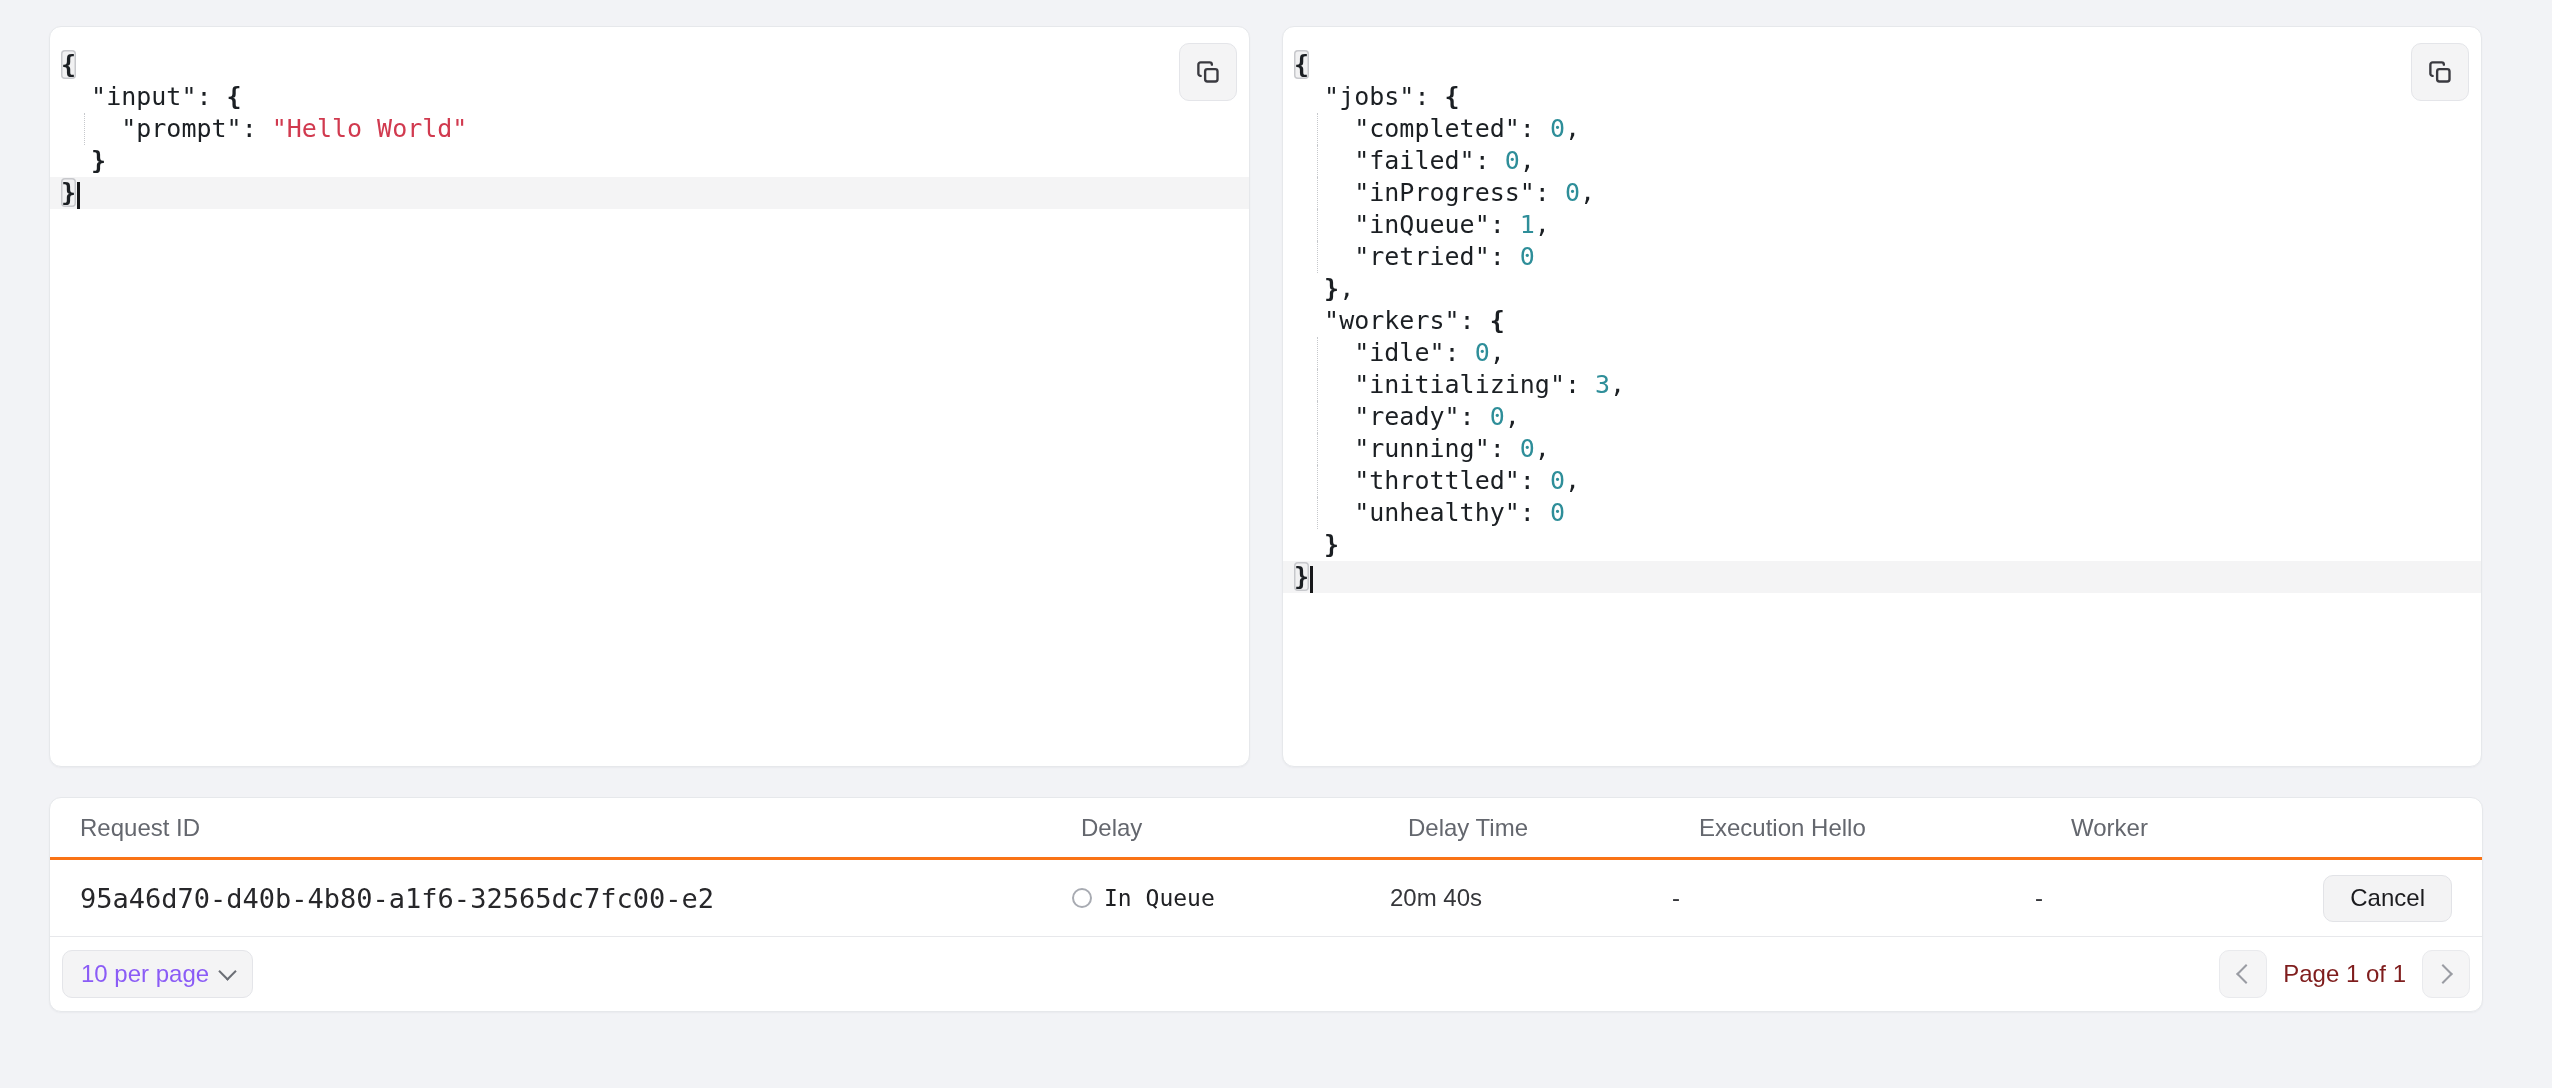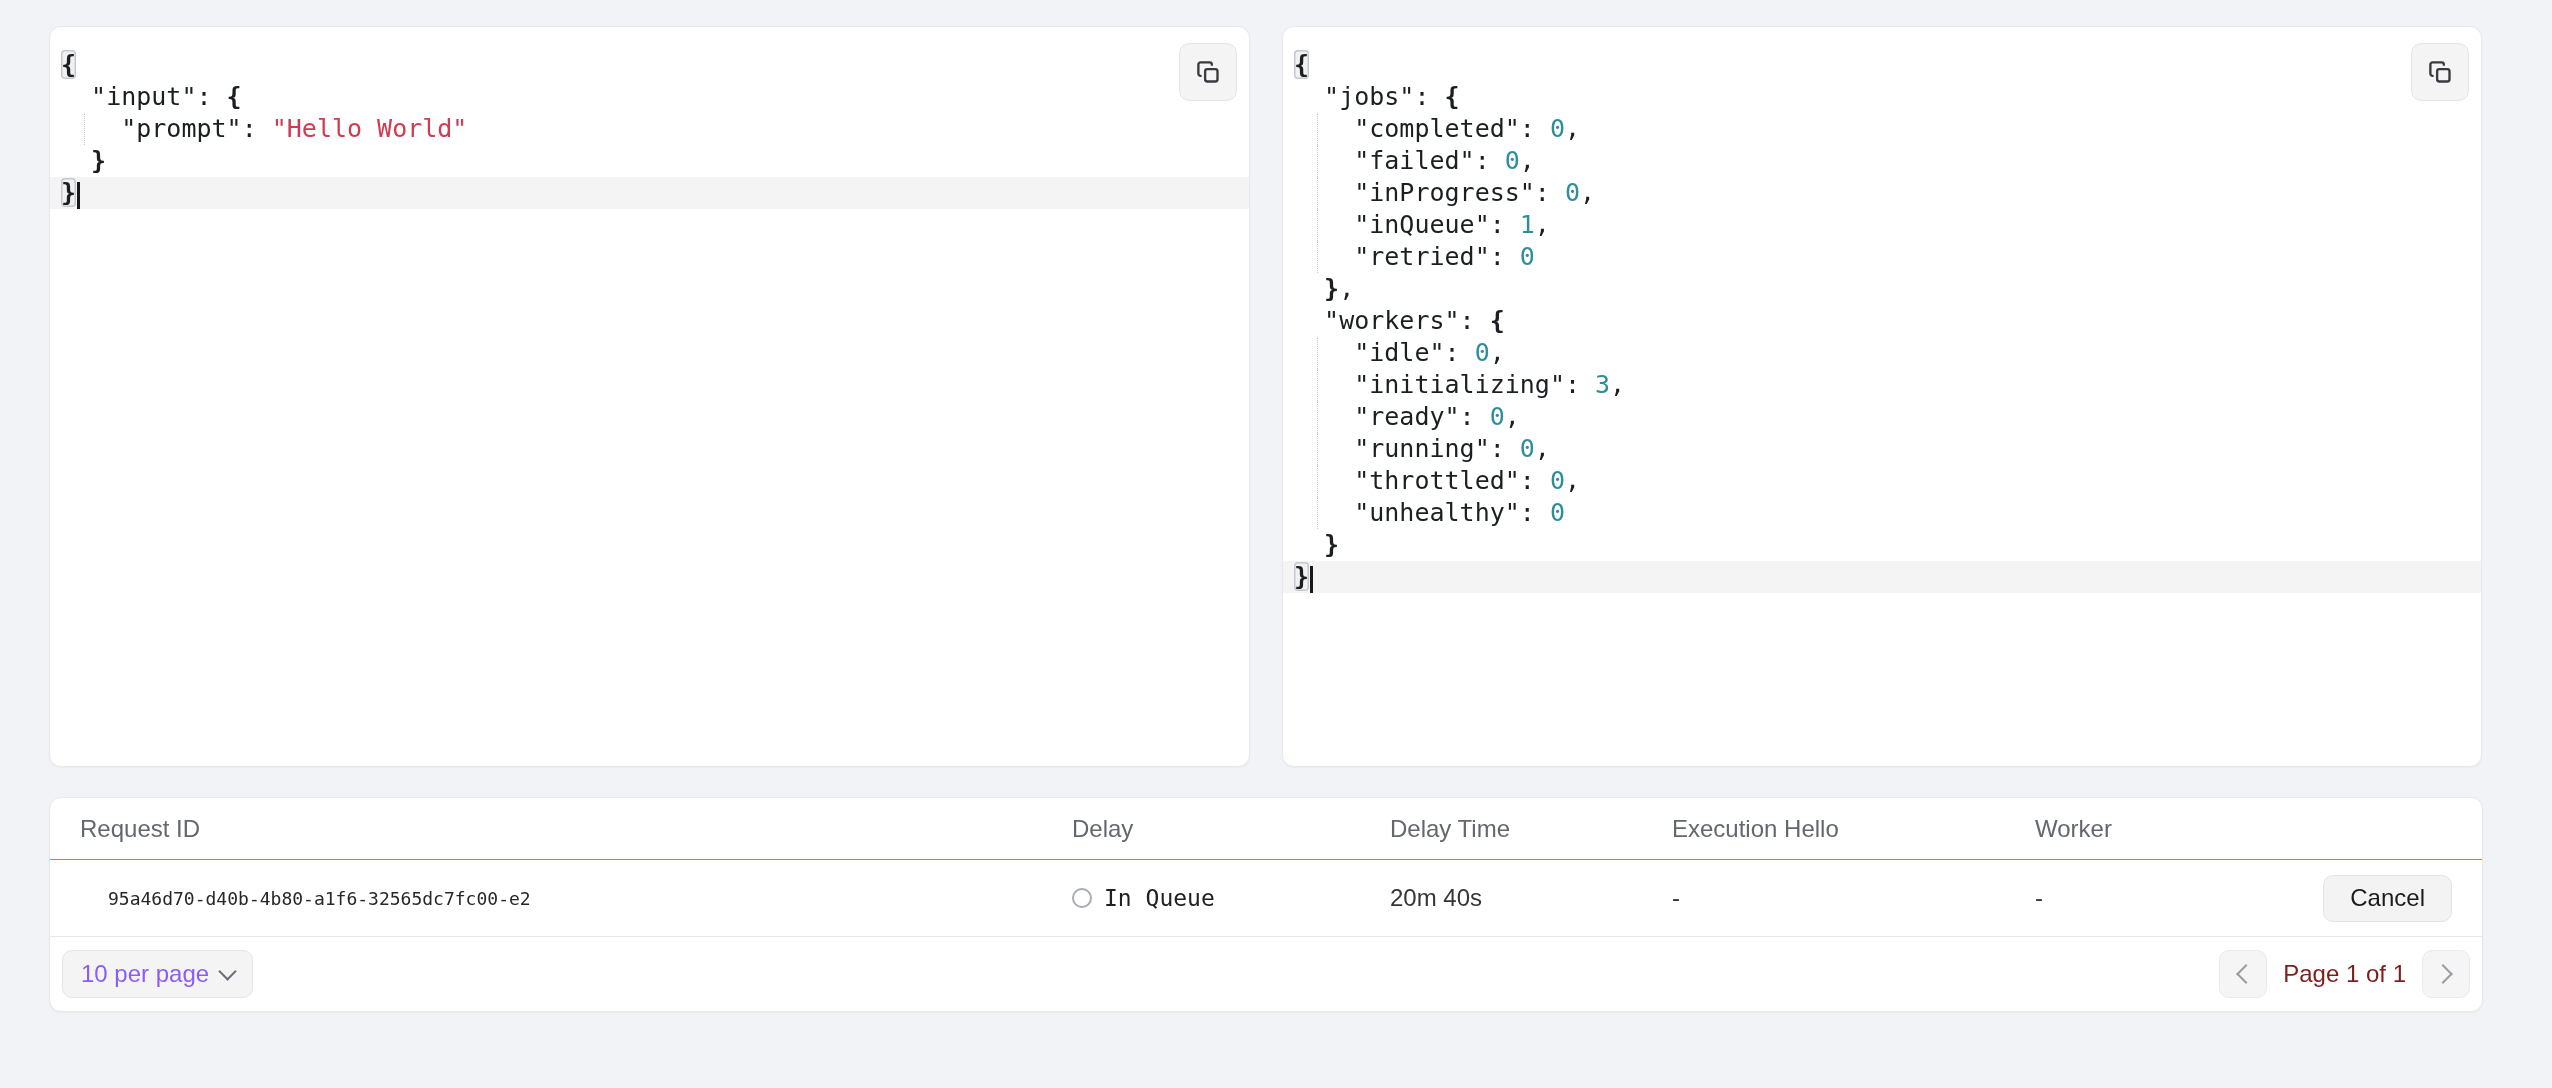--- a/index.html
+++ b/index.html
@@ -48,25 +48,25 @@
   #table-card{
     position:absolute;left:49px;top:797px;width:2434px;height:215px;
     background:#ffffff;border:1px solid #e6e8eb;border-radius:12px;
     box-sizing:border-box;display:flex;flex-direction:column;overflow:hidden;
     box-shadow:0 1px 2px rgba(16,24,40,.04);
   }
   .tgrid{
     display:grid;grid-template-columns:992px 318px 282px 363px 1fr 132px;
     align-items:center;padding:0 30px;box-sizing:border-box;
   }
-  .thead{height:62px;border-bottom:1px solid #f97316;}
+  .thead{height:62px;border-bottom:3px solid #f97316;gap:9px;}
   .thead .th{font-size:24px;color:#64676e;}
   .trow{height:77px;border-bottom:1px solid #e7e8eb;}
   .mono{font-family:"DejaVu Sans Mono",monospace;}
-  .cell-id{font-size:18px;color:#27272a;margin-left:28px;}
+  .cell-id{font-size:27px;color:#27272a;}
   .cell-status{display:flex;align-items:center;gap:12px;font-size:23px;color:#202124;}
   .status-circle{
     width:20px;height:20px;border:2px solid #a8abb2;border-radius:50%;
     box-sizing:border-box;flex:0 0 auto;
   }
   .cell-plain{font-size:24px;color:#35363a;}
   .cancel-btn{
     justify-self:end;height:47px;min-width:122px;padding:0 26px;border-radius:10px;
     background:#f3f3f4;border:1px solid #e2e3e7;color:#1c1c1f;font-size:24px;
     font-family:"Liberation Sans",sans-serif;display:flex;align-items:center;justify-content:center;

